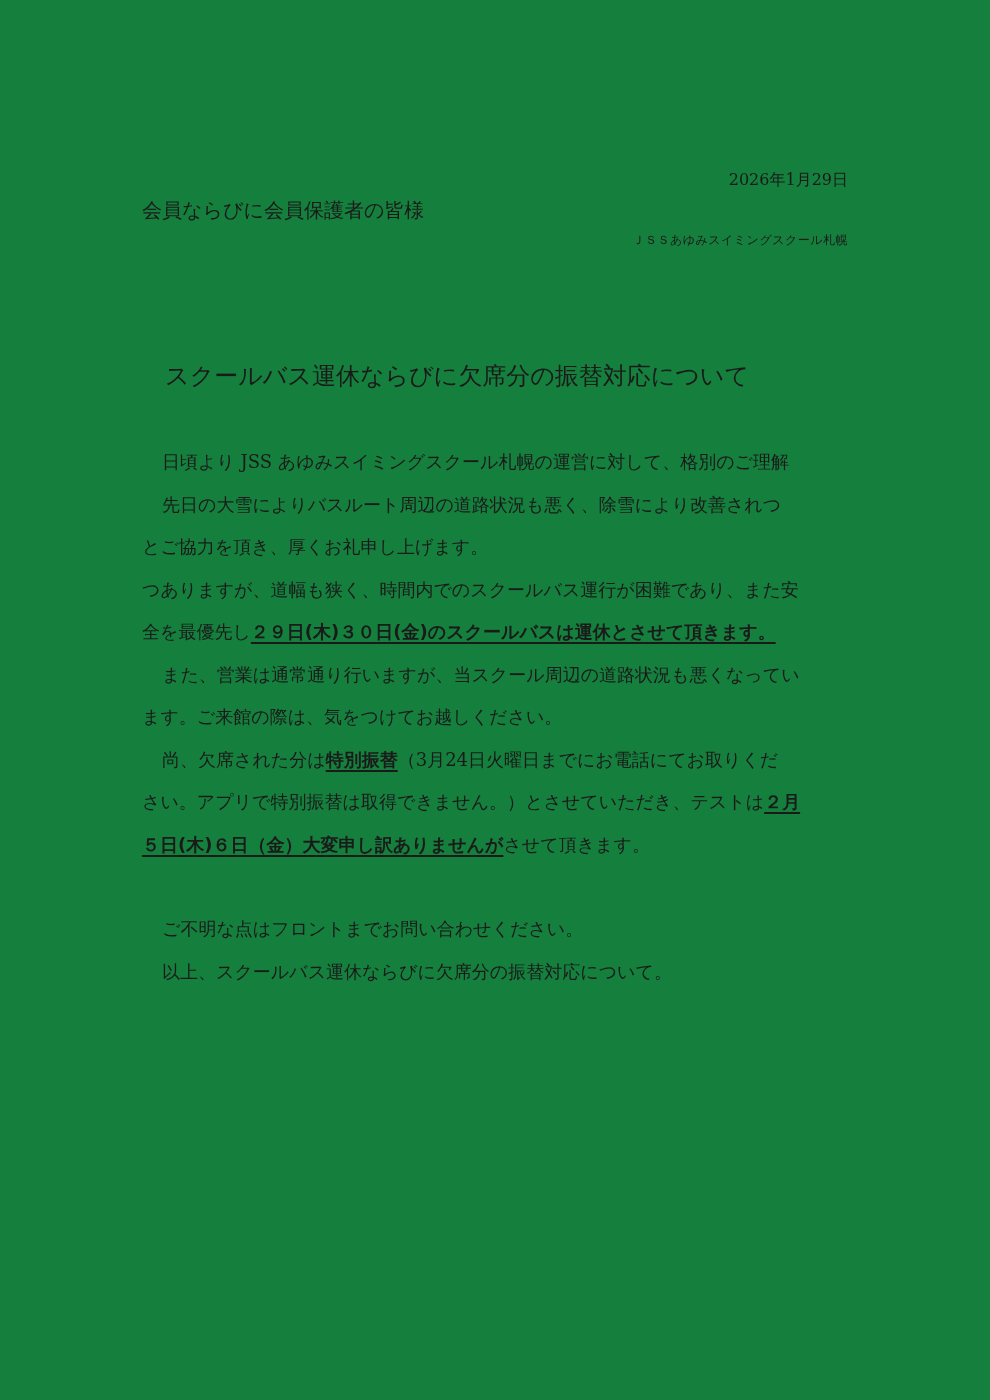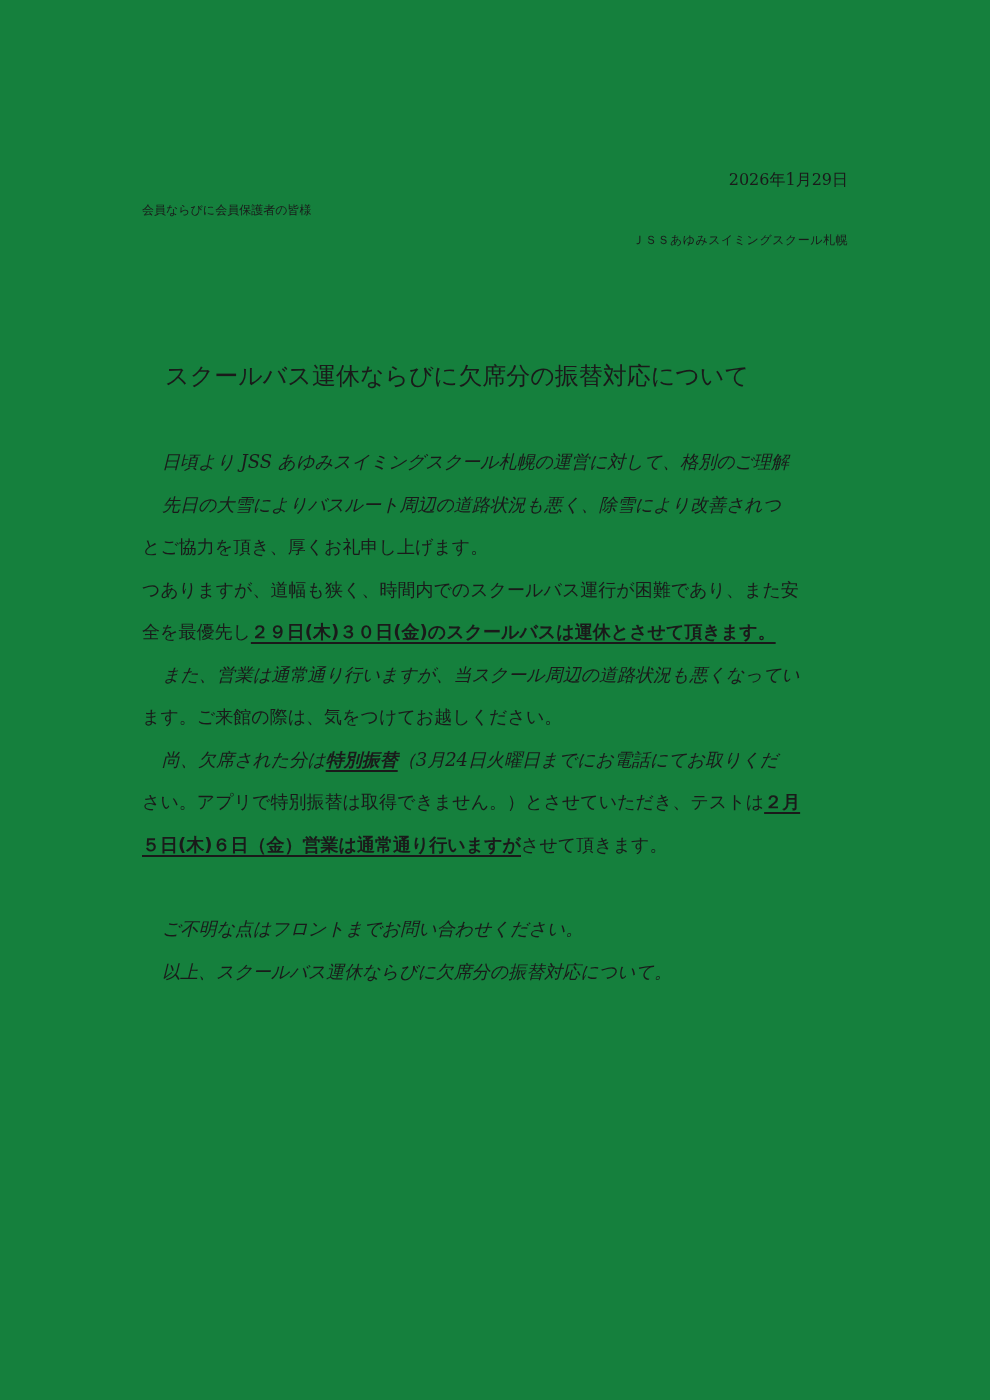--- a/index.html
+++ b/index.html
@@ -27,21 +27,21 @@
       top: 170px;
       right: 142px;
       font-size: 16px;
       line-height: 20px;
       white-space: nowrap;
     }
     .addressee {
       position: absolute;
       top: 200px;
       left: 142px;
-      font-size: 12px;
+      font-size: 20px;
       line-height: 20px;
       white-space: nowrap;
     }
     .sender {
       position: absolute;
       top: 230px;
       right: 142px;
       font-size: 12px;
       line-height: 20px;
       white-space: nowrap;
@@ -63,21 +63,21 @@
       left: 142px;
       width: 708px;
       font-size: 18px;
     }
     .line {
       height: 42.5px;
       line-height: 34px;
       white-space: nowrap;
       overflow: visible;
     }
-    .indent { padding-left: 20px; font-style: italic; }
+    .indent { padding-left: 20px; }
     .em {
       font-weight: bold;
       text-decoration: underline;
       text-decoration-thickness: 2px;
       text-underline-offset: 4px;
       font-family: "DejaVu Sans", "Liberation Sans", sans-serif;
     }
     .spacer { height: 42px; }
   </style>
 </head>
@@ -107,21 +107,21 @@
     <div class="line indent">また、営業は通常通り行いますが、当スクール周辺の道路状況も悪くなってい</div>
     <div class="line">ます。ご来館の際は、気をつけてお越しください。</div>
 
     <div class="line indent">
       <span>尚、欠席された分は</span><span class="em">特別振替</span><span>（3月24日火曜日までにお電話にてお取りくだ</span>
     </div>
     <div class="line">
       <span>さい。アプリで特別振替は取得できません。）とさせていただき、テストは</span><span class="em">２月</span>
     </div>
     <div class="line">
-      <span class="em">５日(木)６日（金）営業は通常通り行いますが</span><span>させて頂きます。</span>
+      <span class="em">５日(木)６日（金）大変申し訳ありませんが</span><span>させて頂きます。</span>
     </div>
 
     <div class="spacer"></div>
 
     <div class="line indent">ご不明な点はフロントまでお問い合わせください。</div>
     <div class="line indent">以上、スクールバス運休ならびに欠席分の振替対応について。</div>
 
   </div>
 </div>
 

